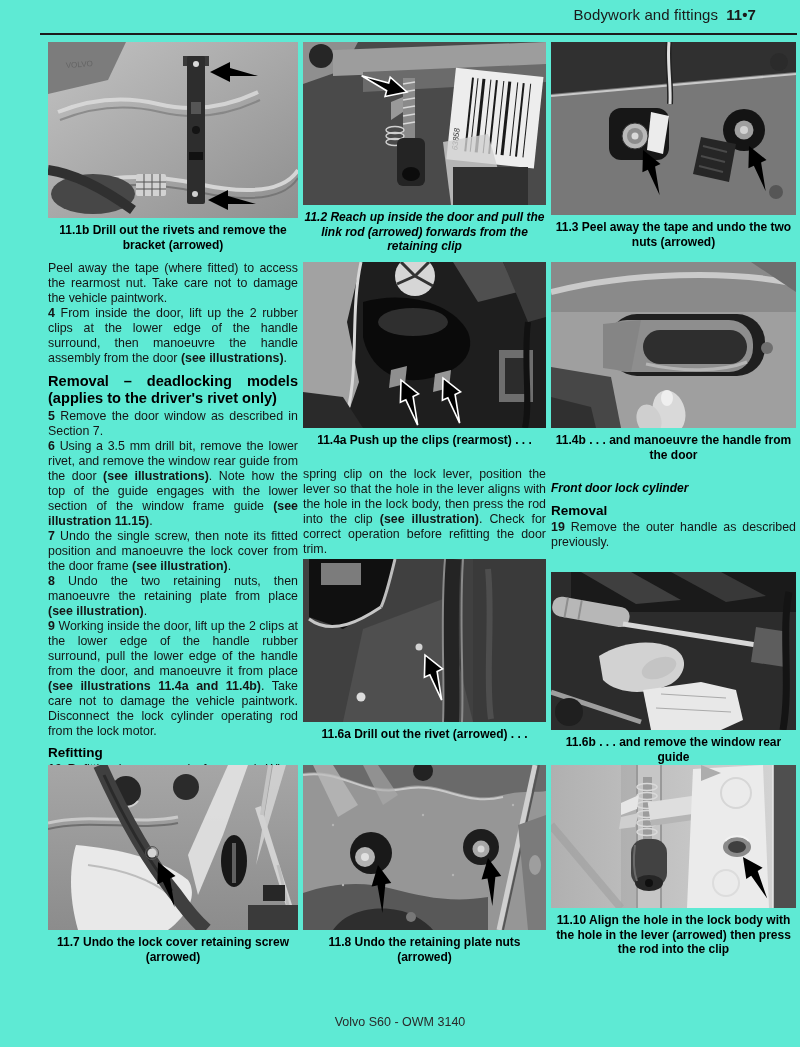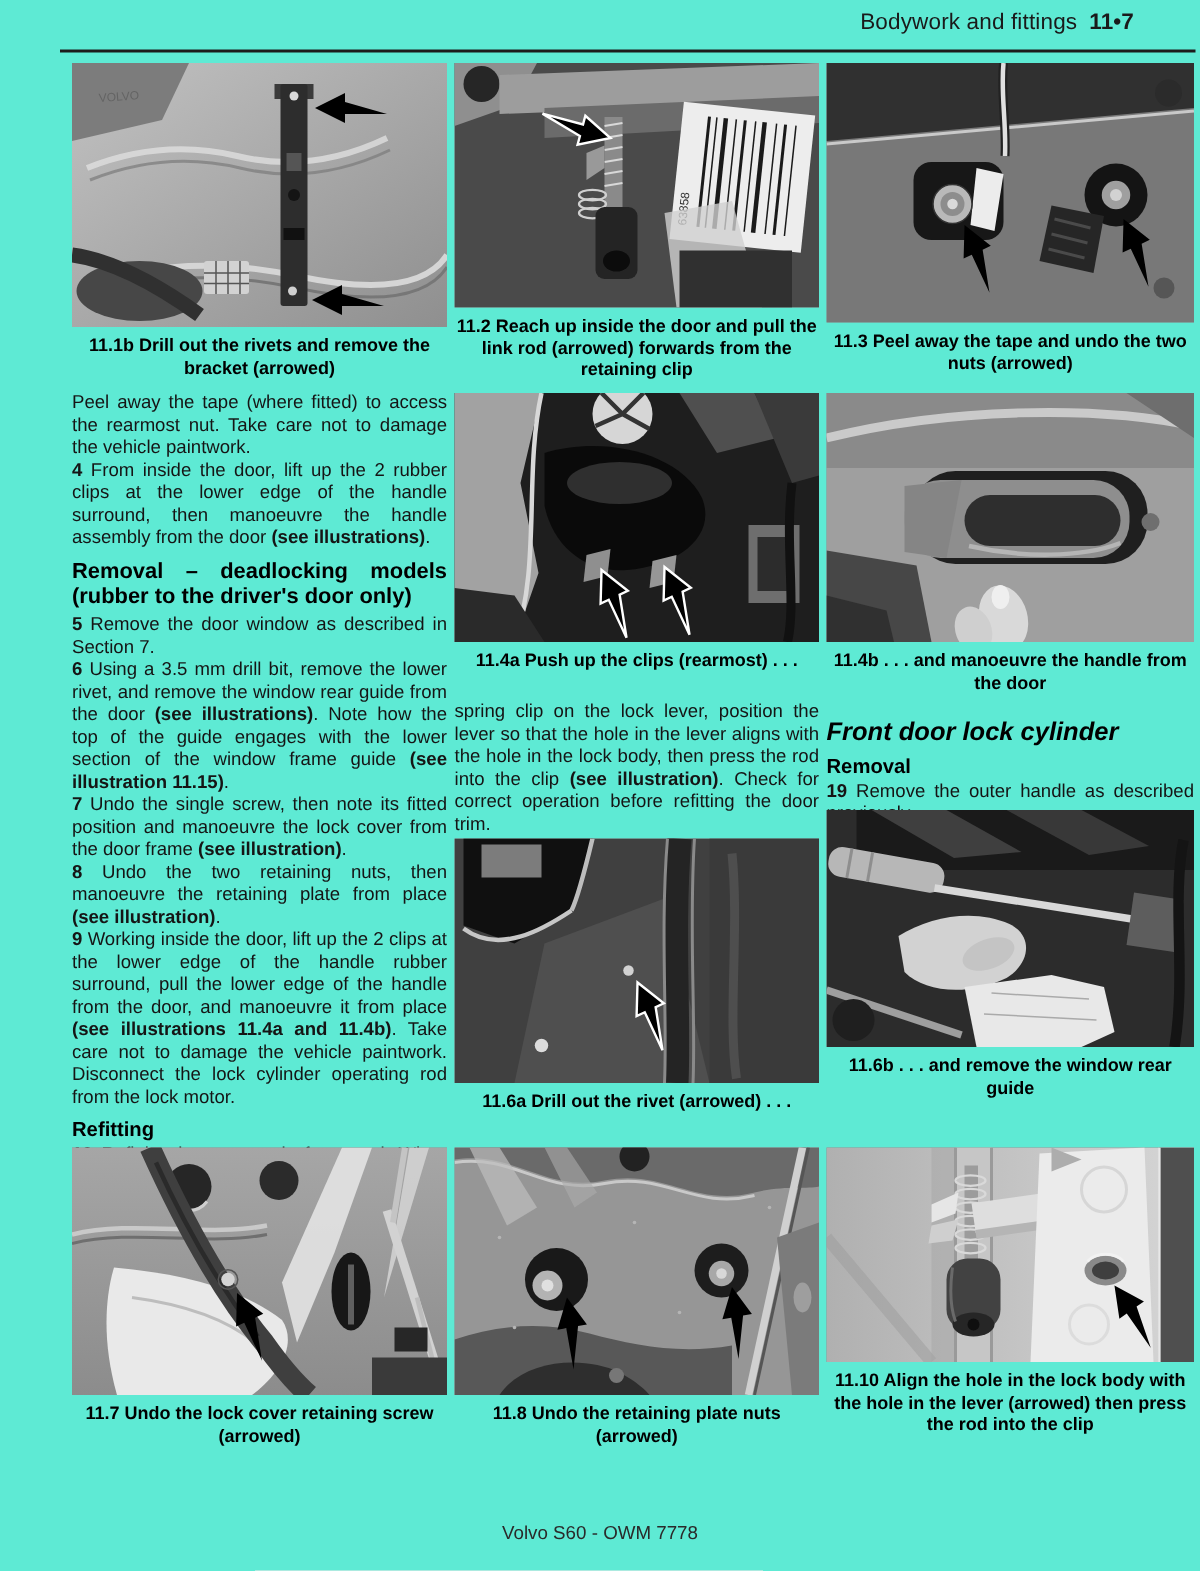--- a/index.html
+++ b/index.html
@@ -9,21 +9,21 @@
   .hdr .num{font-weight:bold;margin-left:8px;}
   .rule{position:absolute;left:40px;right:3px;top:33px;height:2px;background:#1c1c1c;}
   figure{position:absolute;margin:0;padding:0;}
   figure svg{display:block;background:#8a8a8a;}
   figcaption{font-weight:bold;font-size:12px;line-height:14.5px;text-align:center;margin-top:5px;color:#000;}
   .body-text{position:absolute;font-size:12.4px;line-height:15px;text-align:justify;color:#151515;}
   .body-text p{margin:0;}
   .b{font-weight:bold;}
   h2.sec{font-size:14.6px;line-height:16.5px;margin:7px 0 3px;font-weight:bold;color:#000;}
   h3.sub{font-size:13.5px;line-height:15px;margin:6px 0 2px;font-weight:bold;color:#000;}
-  h2.ital{font-size:17px;line-height:18px;font-style:italic;font-weight:bold;margin:9px 0 5px;color:#000;}
+  h2.ital{font-size:12px;line-height:18px;font-style:italic;font-weight:bold;margin:9px 0 5px;color:#000;}
   .footer{position:absolute;left:0;right:0;top:1015px;text-align:center;font-size:12.5px;color:#2a2a2a;}
   .arr{fill:#000;}
   .arrw{fill:#000;stroke:#fff;stroke-width:1.6;}
 </style>
 </head>
 <body>
 
 <div class="page">
 
   <div class="hdr">
@@ -56,21 +56,21 @@
       <rect x="141" y="110" width="14" height="8" fill="#111"></rect>
       <circle cx="148" cy="88" r="4" fill="#141414"></circle>
       <circle cx="148" cy="22" r="3" fill="#d9d9d9"></circle>
       <circle cx="147" cy="152" r="3" fill="#cfcfcf"></circle>
       <path class="arr" d="M0,-4 L28,-4 L28,-10 L48,0 L28,10 L28,4 Z" transform="translate(210,30) rotate(180)"></path>
       <path class="arr" d="M0,-4 L28,-4 L28,-10 L48,0 L28,10 L28,4 Z" transform="translate(208,158) rotate(180)"></path>
     </svg>
     <figcaption>11.1b Drill out the rivets and remove the bracket (arrowed)</figcaption>
   </figure>
 
-  <figure style="left:303px;top:42px;width:243px;">
+  <figure style="left:303px;top:42px;width:243px;font-style:italic;">
     <svg width="243" height="163" viewBox="0 0 243 163">
       <rect width="243" height="163" fill="#4a4a4a"></rect>
       <polygon points="0,0 55,0 40,28 0,42" fill="#8f8f8f"></polygon>
       <circle cx="18" cy="14" r="12" fill="#262626"></circle>
       <polygon points="30,8 243,0 243,26 30,34" fill="#9d9d9d"></polygon>
       <polygon points="60,30 243,22 243,40 60,50" fill="#6b6b6b"></polygon>
       <g transform="rotate(6 190 75)">
         <rect x="148" y="30" width="88" height="92" fill="#ededed"></rect>
         <g stroke="#1a1a1a">
           <line x1="166" y1="38" x2="166" y2="112" stroke-width="2"></line>
@@ -132,21 +132,21 @@
         <circle cx="225" cy="150" r="7" fill="#565656"></circle>
       <path class="arr" d="M0,-4 L28,-4 L28,-10 L48,0 L28,10 L28,4 Z" transform="translate(112.3,151.5) rotate(-115)"></path>
       <path class="arr" d="M0,-4 L28,-4 L28,-10 L48,0 L28,10 L28,4 Z" transform="translate(218.3,147.5) rotate(-115)"></path>
     </svg>
     <figcaption>11.3 Peel away the tape and undo the two nuts (arrowed)</figcaption>
   </figure>
 
   <div class="body-text" style="left:48px;top:261px;width:250px;">
     <p><span>Peel away the tape (where fitted) to access the rearmost nut. Take care not to damage the vehicle paintwork.</span></p>
     <p><span class="b">4 </span><span>From inside the door, lift up the 2 rubber clips at the lower edge of the handle surround, then manoeuvre the handle assembly from the door </span><span class="b">(see illustrations)</span><span>.</span></p>
-    <h2 class="sec">Removal – deadlocking models (rubber to the driver's door only)</h2>
+    <h2 class="sec">Removal – deadlocking models (applies to the driver's rivet only)</h2>
     <p><span class="b">5 </span><span>Remove the door window as described in Section 7.</span></p>
     <p><span class="b">6 </span><span>Using a 3.5 mm drill bit, remove the lower rivet, and remove the window rear guide from the door </span><span class="b">(see illustrations)</span><span>. Note how the top of the guide engages with the lower section of the window frame guide </span><span class="b">(see illustration 11.15)</span><span>.</span></p>
     <p><span class="b">7 </span><span>Undo the single screw, then note its fitted position and manoeuvre the lock cover from the door frame </span><span class="b">(see illustration)</span><span>.</span></p>
     <p><span class="b">8 </span><span>Undo the two retaining nuts, then manoeuvre the retaining plate from place </span><span class="b">(see illustration)</span><span>.</span></p>
     <p><span class="b">9 </span><span>Working inside the door, lift up the 2 clips at the lower edge of the handle rubber surround, pull the lower edge of the handle from the door, and manoeuvre it from place </span><span class="b">(see illustrations 11.4a and 11.4b)</span><span>. Take care not to damage the vehicle paintwork. Disconnect the lock cylinder operating rod from the lock motor.</span></p>
     <h3 class="sub">Refitting</h3>
     <p><span class="b">10 </span><span>Refitting is a reversal of removal. When refitting the cylinder link rod back into the</span></p>
   </div>
 
   <figure style="left:303px;top:262px;width:243px;">
@@ -216,21 +216,21 @@
       <path d="M160,0 C156,60 161,120 159,163" stroke="#8a8a8a" stroke-width="2" fill="none"></path>
       <rect x="170" y="0" width="73" height="163" fill="#3a3a3a"></rect>
       <path d="M185,10 C190,60 182,120 188,160" stroke="#4e4e4e" stroke-width="6" fill="none"></path>
       <circle cx="116" cy="88" r="3.5" fill="#d2d2d2"></circle>
       <circle cx="58" cy="138" r="4.5" fill="#dcdcdc"></circle>
       <path class="arrw" d="M0,-4 L28,-4 L28,-10 L48,0 L28,10 L28,4 Z" transform="translate(142.3,139.5) rotate(-115)"></path>
     </svg>
     <figcaption>11.6a Drill out the rivet (arrowed) . . .</figcaption>
   </figure>
 
-  <figure style="left:551px;top:540px;width:245px;">
+  <figure style="left:551px;top:572px;width:245px;">
     <svg width="245" height="158" viewBox="0 0 245 158">
       <rect width="245" height="158" fill="#2c2c2c"></rect>
       <rect x="20" y="0" width="225" height="40" fill="#1a1a1a"></rect>
       <polygon points="30,0 80,0 130,28 85,32" fill="#3f3f3f"></polygon>
       <polygon points="120,0 170,0 215,24 175,30" fill="#383838"></polygon>
       <g transform="rotate(10 40 45)">
         <rect x="0" y="30" width="78" height="20" rx="9" fill="#b7b7b7"></rect>
         <line x1="14" y1="30" x2="14" y2="50" stroke="#8e8e8e" stroke-width="2"></line>
         <line x1="28" y1="30" x2="28" y2="50" stroke="#8e8e8e" stroke-width="2"></line>
       </g>
@@ -356,15 +356,15 @@
       <ellipse cx="186" cy="82" rx="14" ry="10" fill="#8a8a8a"></ellipse>
       <ellipse cx="186" cy="82" rx="9" ry="6" fill="#3f3f3f"></ellipse>
       <path d="M174,76 A14,10 0 0 1 198,76" stroke="#f2f2f2" stroke-width="2" fill="none"></path>
       <rect x="222" y="0" width="23" height="143" fill="#4f4f4f"></rect>
       <line x1="222" y1="0" x2="222" y2="143" stroke="#e8e8e8" stroke-width="1.5"></line>
       <path class="arr" d="M0,-4 L28,-4 L28,-10 L48,0 L28,10 L28,4 Z" transform="translate(219.5,131.3) rotate(-125)"></path>
     </svg>
     <figcaption>11.10 Align the hole in the lock body with the hole in the lever (arrowed) then press the rod into the clip</figcaption>
   </figure>
 
-  <div class="footer">Volvo S60 - OWM 7778</div>
+  <div class="footer">Volvo S60 - OWM 3140</div>
 
 </div>
 
 </body></html>

